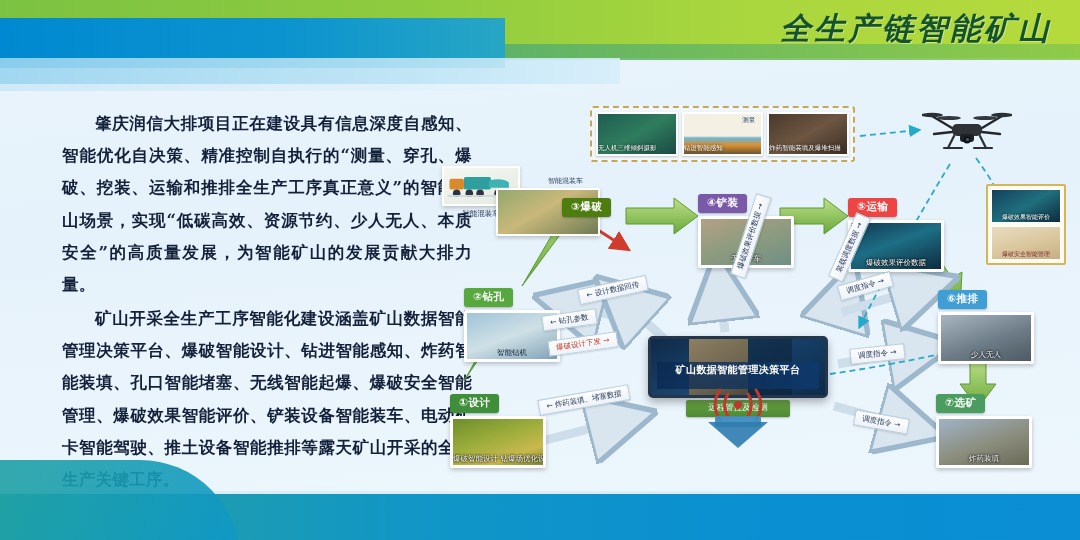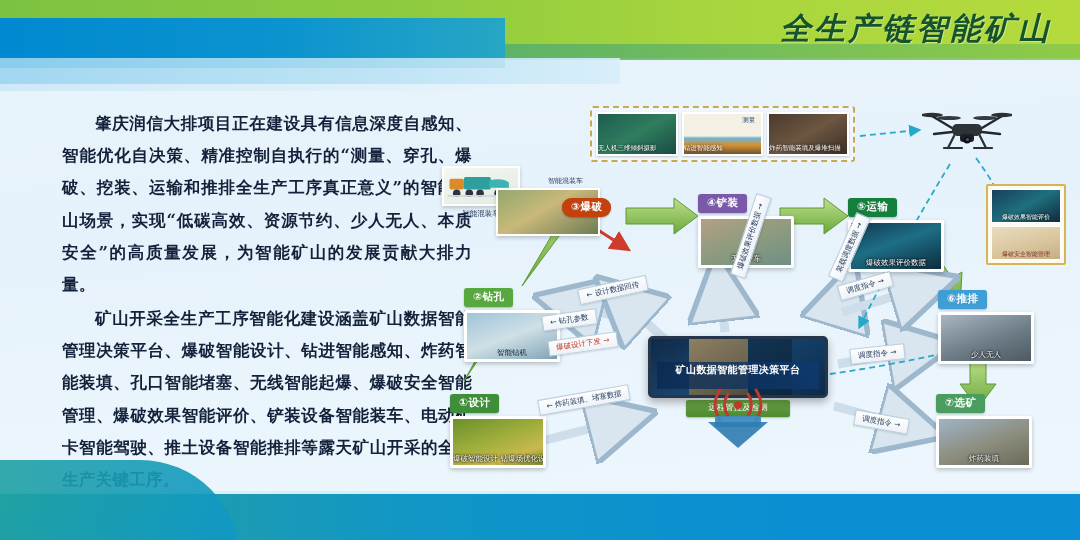--- a/index.html
+++ b/index.html
@@ -384,32 +384,32 @@
     </div>
 
     <div class="node" style="left:34px; top:190px;">
       <span class="badge" style="background:#57a83f;">②钻孔</span>
       <div class="thumb t-drill">
         <span class="cap" style="color:#123;text-shadow:none;">智能钻机</span>
       </div>
     </div>
 
     <div class="node" style="left:132px; top:100px;">
-      <span class="badge" style="background:#c2410c;border-radius:9px;">③爆破</span>
+      <span class="badge" style="background:#4d7c0f;">③爆破</span>
     </div>
 
     <div class="node" style="left:268px; top:96px;">
       <span class="badge" style="background:#7a5aa8;">④铲装</span>
       <div class="thumb t-load">
         <span class="cap">无人铲车</span>
       </div>
     </div>
 
     <div class="node" style="left:418px; top:100px;">
-      <span class="badge" style="background:#15803d;">⑤运输</span>
+      <span class="badge" style="background:#ef4444;">⑤运输</span>
       <div class="thumb t-haul">
         <span class="cap">爆破效果评价数据</span>
       </div>
     </div>
 
     <div class="node" style="left:508px; top:192px;">
       <span class="badge" style="background:#3f9ed4;">⑥推排</span>
       <div class="thumb t-push">
         <span class="cap">少人无人</span>
       </div>

